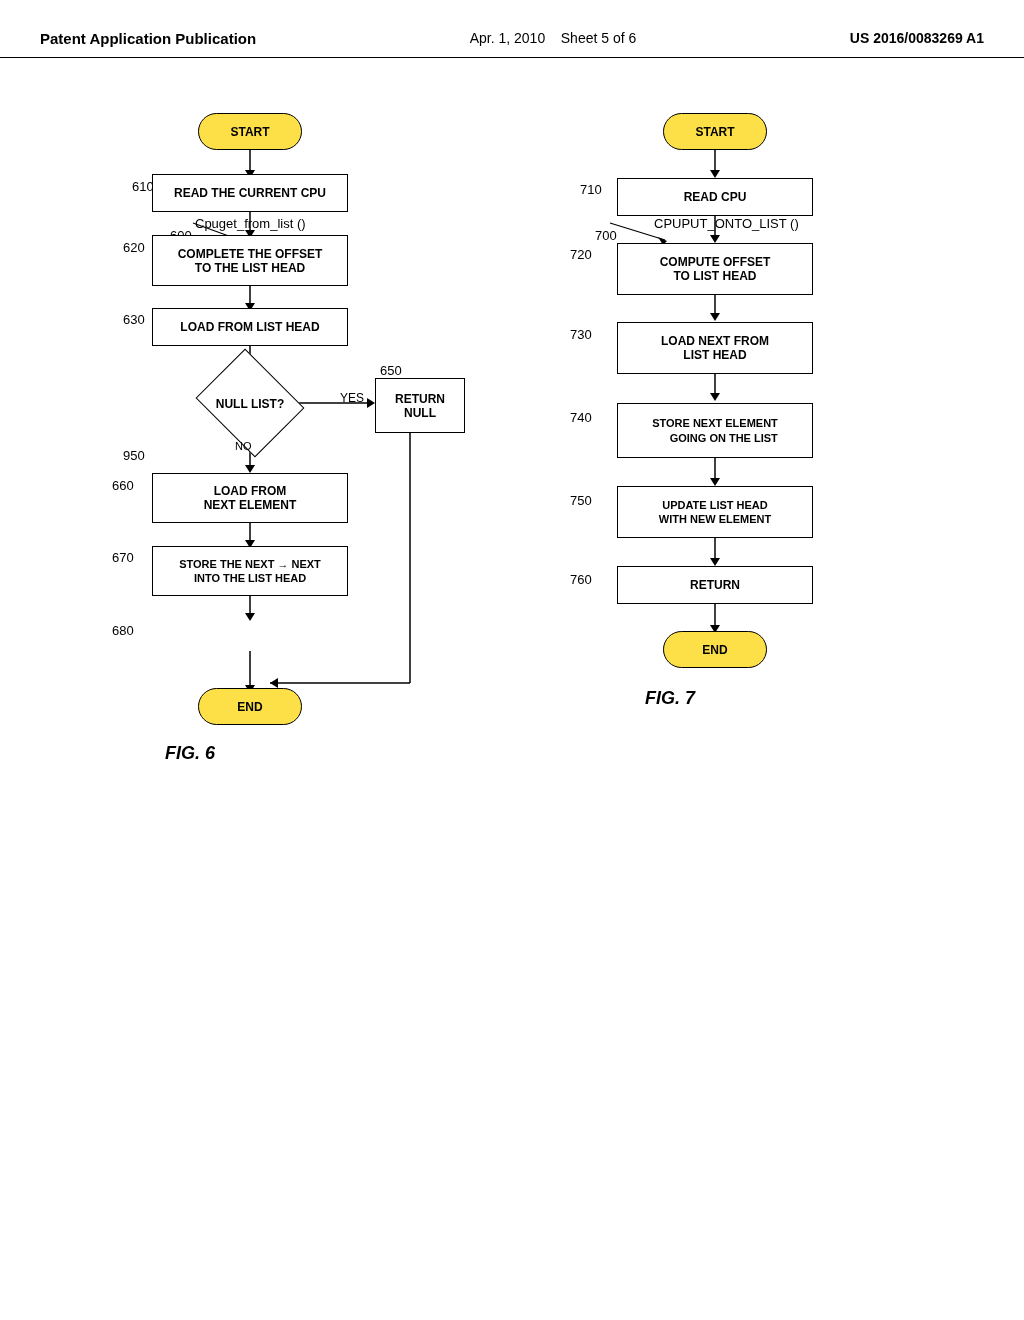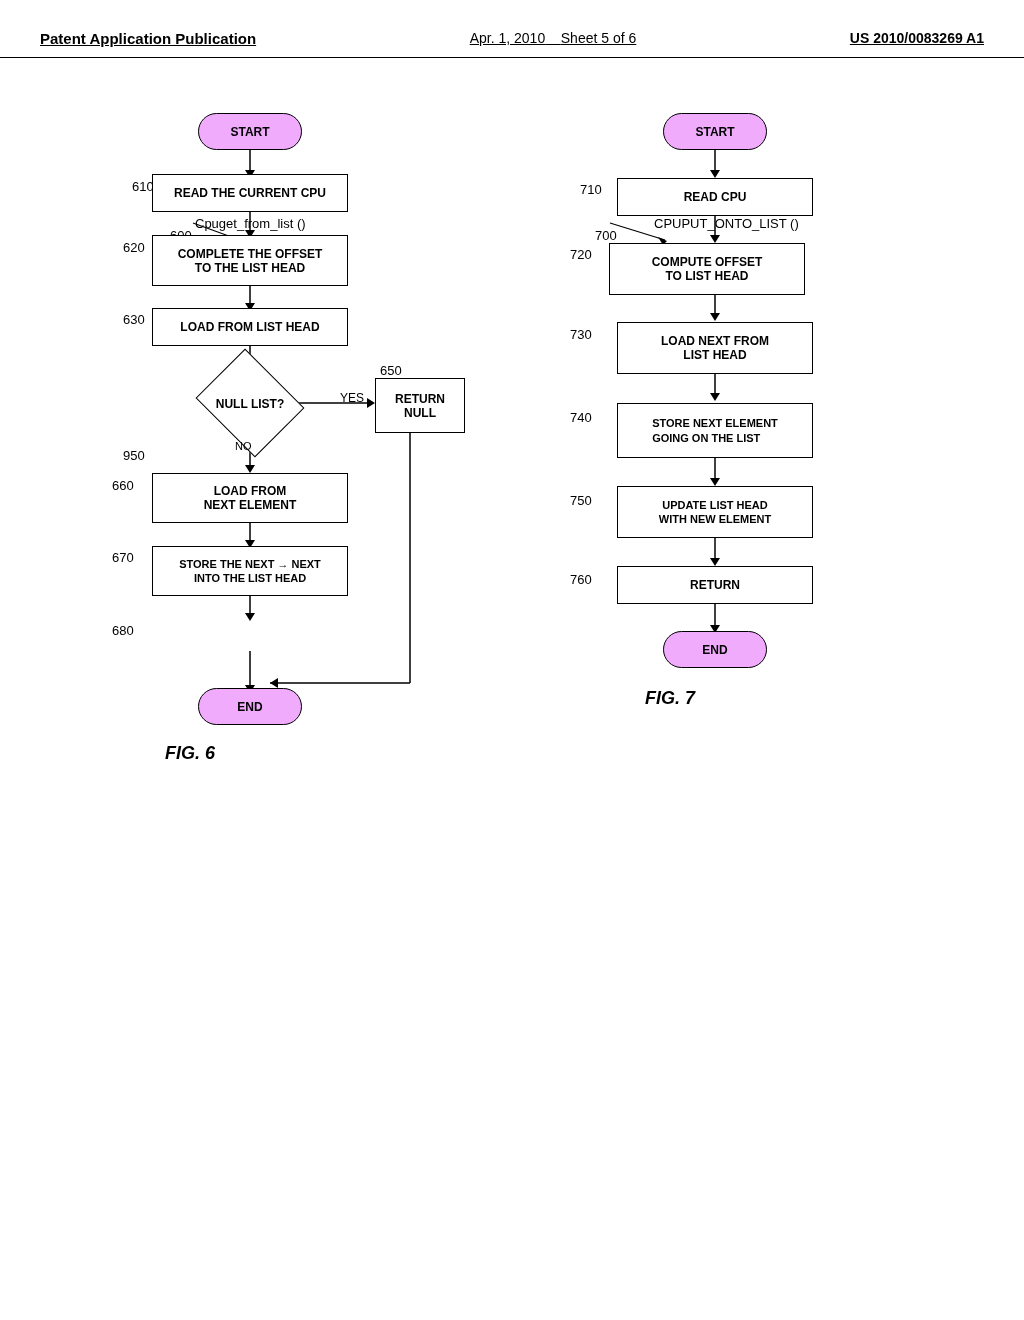--- a/index.html
+++ b/index.html
@@ -11,21 +11,20 @@
       position: relative;
       overflow: hidden;
     }
 
     .page {
       width: 1024px;
       min-height: 1320px;
       background: #fff;
       padding: 0;
       position: relative;
-      text-decoration: underline;
     }
 
     
     .header {
       display: flex;
       justify-content: space-between;
       align-items: flex-start;
       padding: 30px 40px 10px 40px;
       border-bottom: 1px solid #000;
     }
@@ -72,21 +71,21 @@
       font-weight: bold;
       display: flex;
       align-items: center;
       justify-content: center;
       position: absolute;
     }
 
     .fc-rounded {
       border-radius: 20px;
       border: 1.5px solid #000;
-      background: #f0abfc;
+      background: #fde047;
       text-align: center;
       font-size: 12px;
       font-weight: bold;
       display: flex;
       align-items: center;
       justify-content: center;
       position: absolute;
     }
 
     .fc-diamond {
@@ -137,21 +136,21 @@
 <body>
 
 <div class="page">
 
   <div class="header">
     <div class="header-left">Patent Application Publication</div>
     <div class="header-center">
       <span>Apr. 1, 2010</span>&nbsp;&nbsp;&nbsp;
       <span>Sheet 5 of 6</span>
     </div>
-    <div class="header-right">US 2010/0083269 A1</div>
+    <div class="header-right">US 2016/0083269 A1</div>
   </div>
 
   <div class="content">
 
     <div class="flowchart-left">
 
       <svg class="svg-overlay" width="460" height="900">
 
         <line x1="210" y1="62" x2="210" y2="85" stroke="#000" stroke-width="1.5"></line>
         <polygon points="210,90 205,82 215,82" fill="#000"></polygon>
@@ -267,30 +266,30 @@
         <line x1="5" y1="5" x2="60" y2="22" stroke="#000" stroke-width="1.2"></line>
         <polygon points="62,23 53,19 58,27" fill="#000"></polygon>
       </svg>
 
       <div class="fc-rounded" style="left:103px; top:25px; width:104px; height:37px;">START</div>
 
       <div class="fc-label" style="left:20px; top:94px;">710</div>
       <div class="fc-box" style="left:57px; top:90px; width:196px; height:38px;">READ CPU</div>
 
       <div class="fc-label" style="left:10px; top:159px;">720</div>
-      <div class="fc-box" style="left:49px; top:155px; width:196px; height:52px; white-space:pre-line;">COMPUTE OFFSET
+      <div class="fc-box" style="left:57px; top:155px; width:196px; height:52px; white-space:pre-line;">COMPUTE OFFSET
 TO LIST HEAD</div>
 
       <div class="fc-label" style="left:10px; top:239px;">730</div>
       <div class="fc-box" style="left:57px; top:234px; width:196px; height:52px; white-space:pre-line;">LOAD NEXT FROM
 LIST HEAD</div>
 
       <div class="fc-label" style="left:10px; top:322px;">740</div>
       <div class="fc-box" style="left:57px; top:315px; width:196px; height:55px;">
-        <span style="font-size:11px; font-weight:bold; text-align:left; line-height:1.3;">STORE NEXT ELEMENT<br>GOING ON THE LIST</span>
+        <span style="font-size:11px; font-weight:bold; text-align:right; line-height:1.3;">STORE NEXT ELEMENT<br>GOING ON THE LIST</span>
       </div>
 
       <div class="fc-label" style="left:10px; top:405px;">750</div>
       <div class="fc-box" style="left:57px; top:398px; width:196px; height:52px;">
         <span style="font-size:11px; font-weight:bold; text-align:center; line-height:1.3;">UPDATE LIST HEAD<br>WITH NEW ELEMENT</span>
       </div>
 
       <div class="fc-label" style="left:10px; top:484px;">760</div>
       <div class="fc-box" style="left:57px; top:478px; width:196px; height:38px;">RETURN</div>
 

